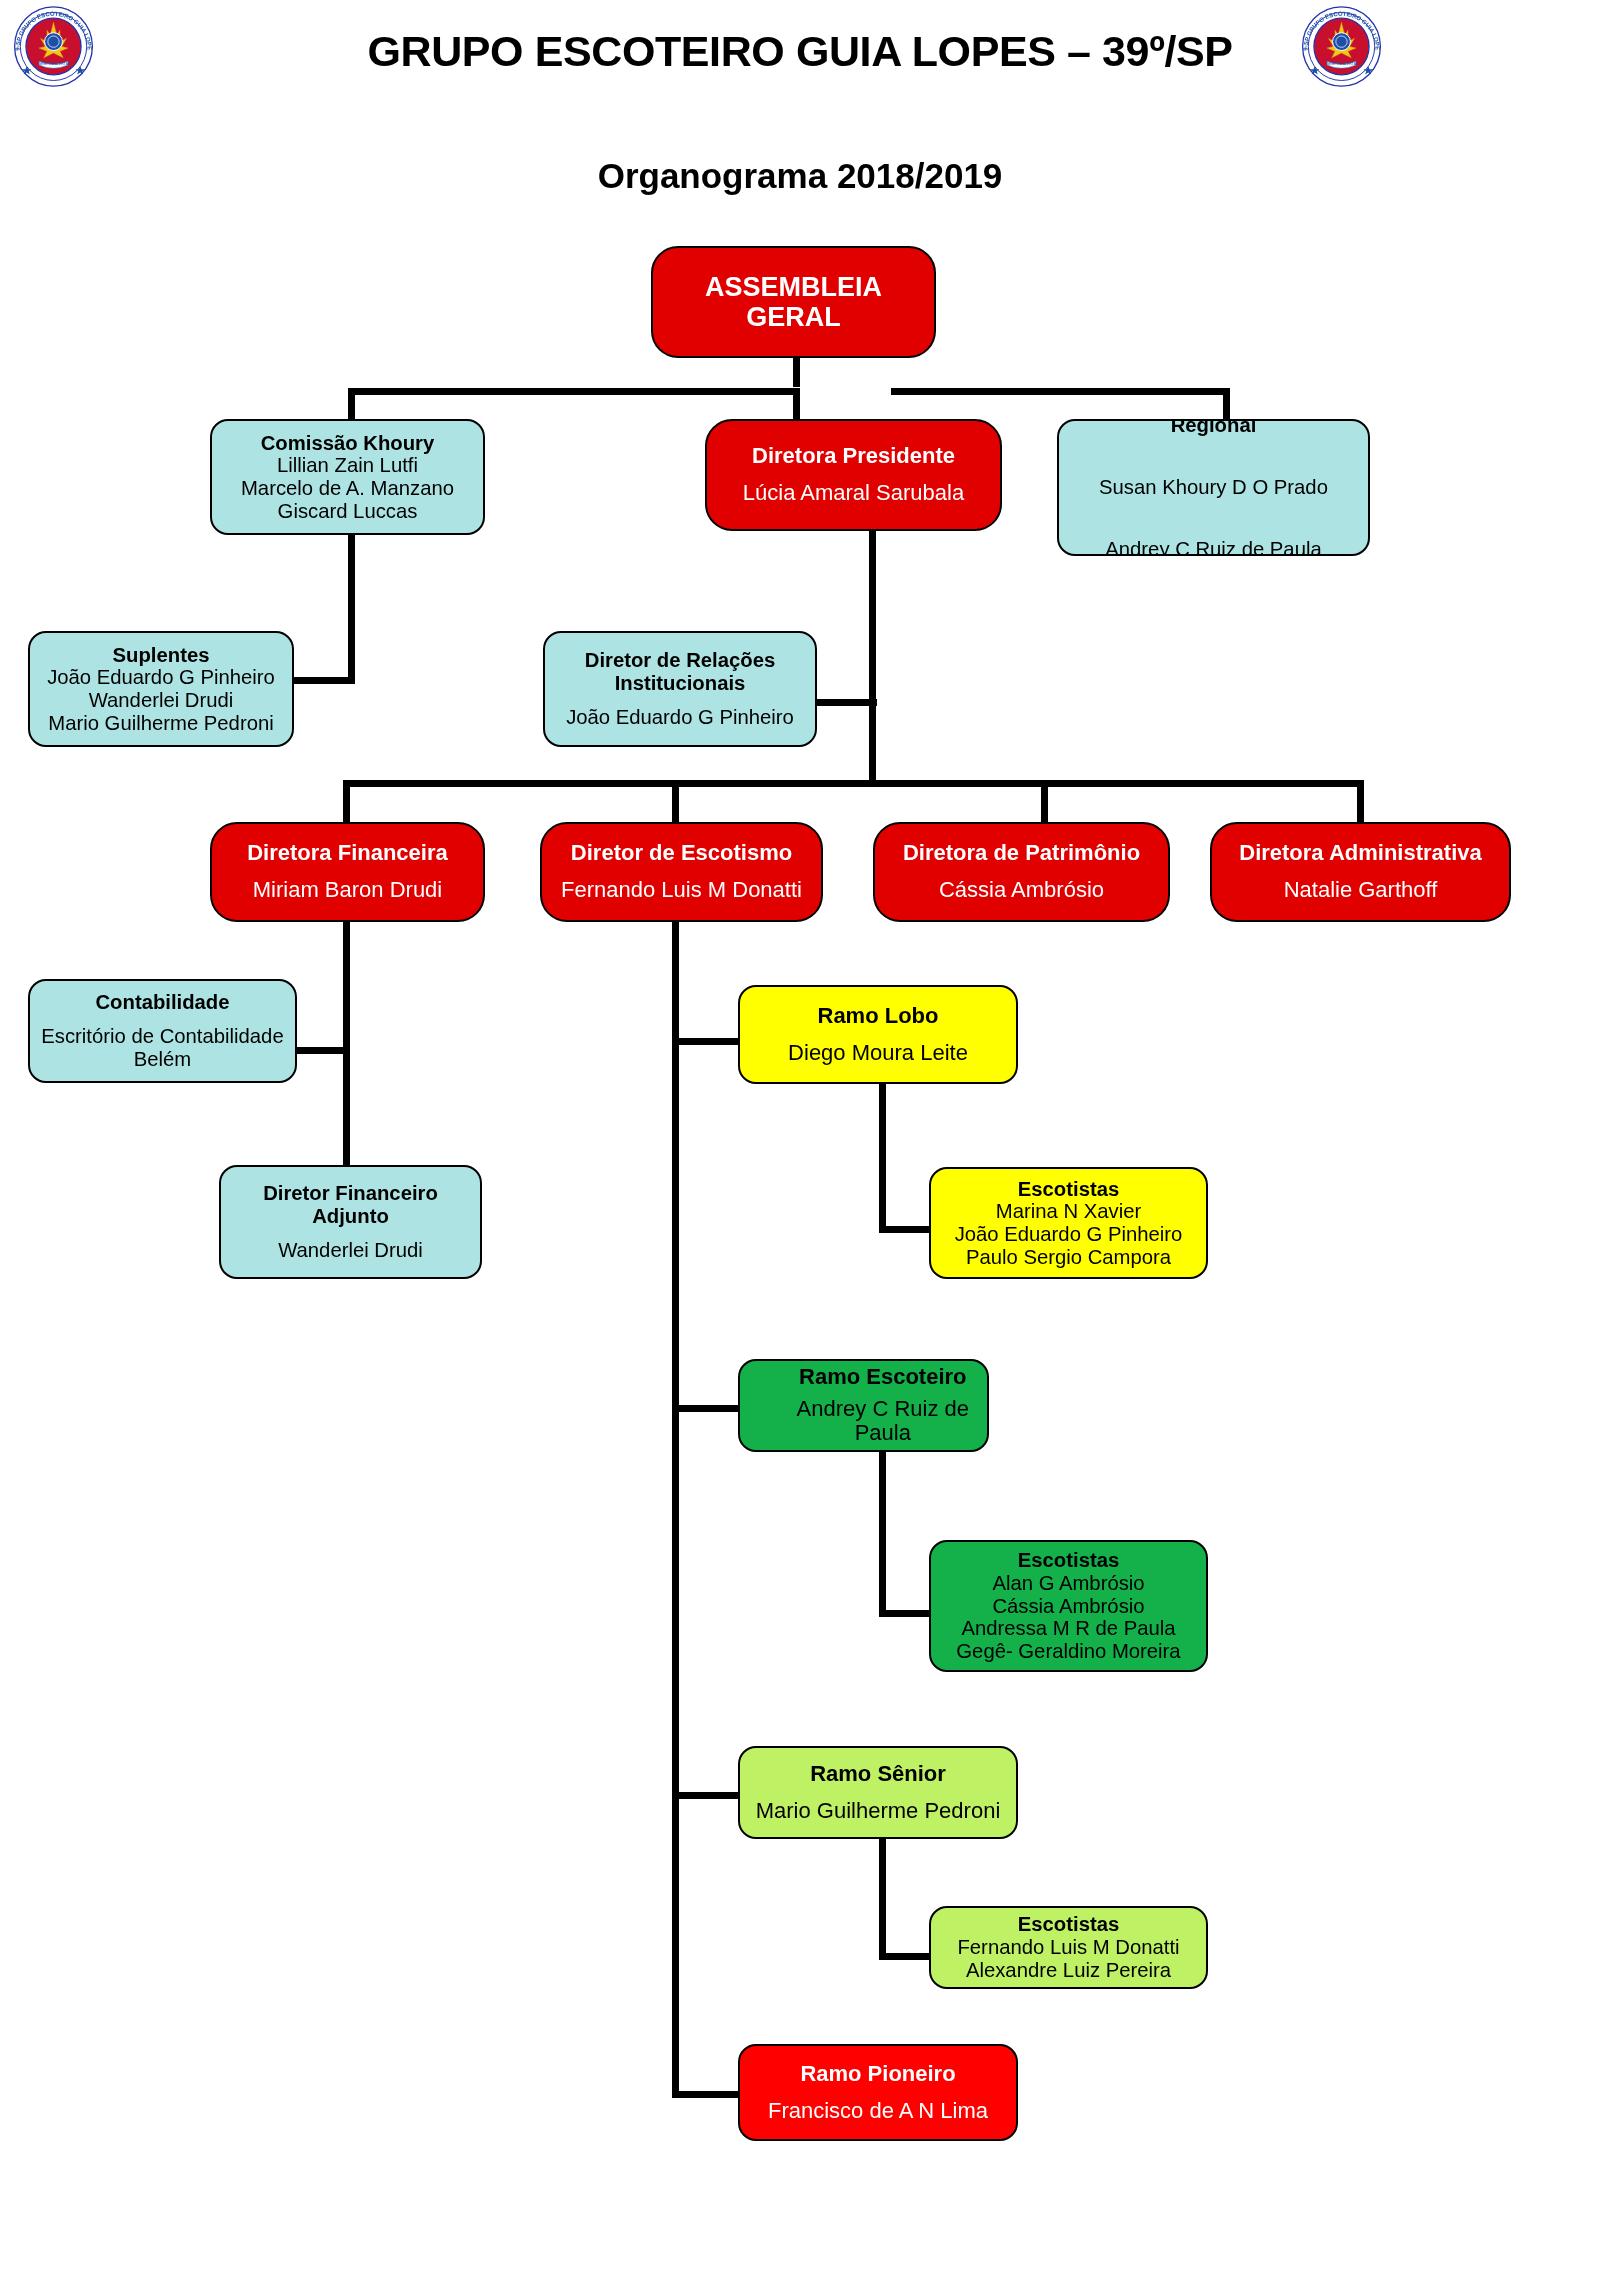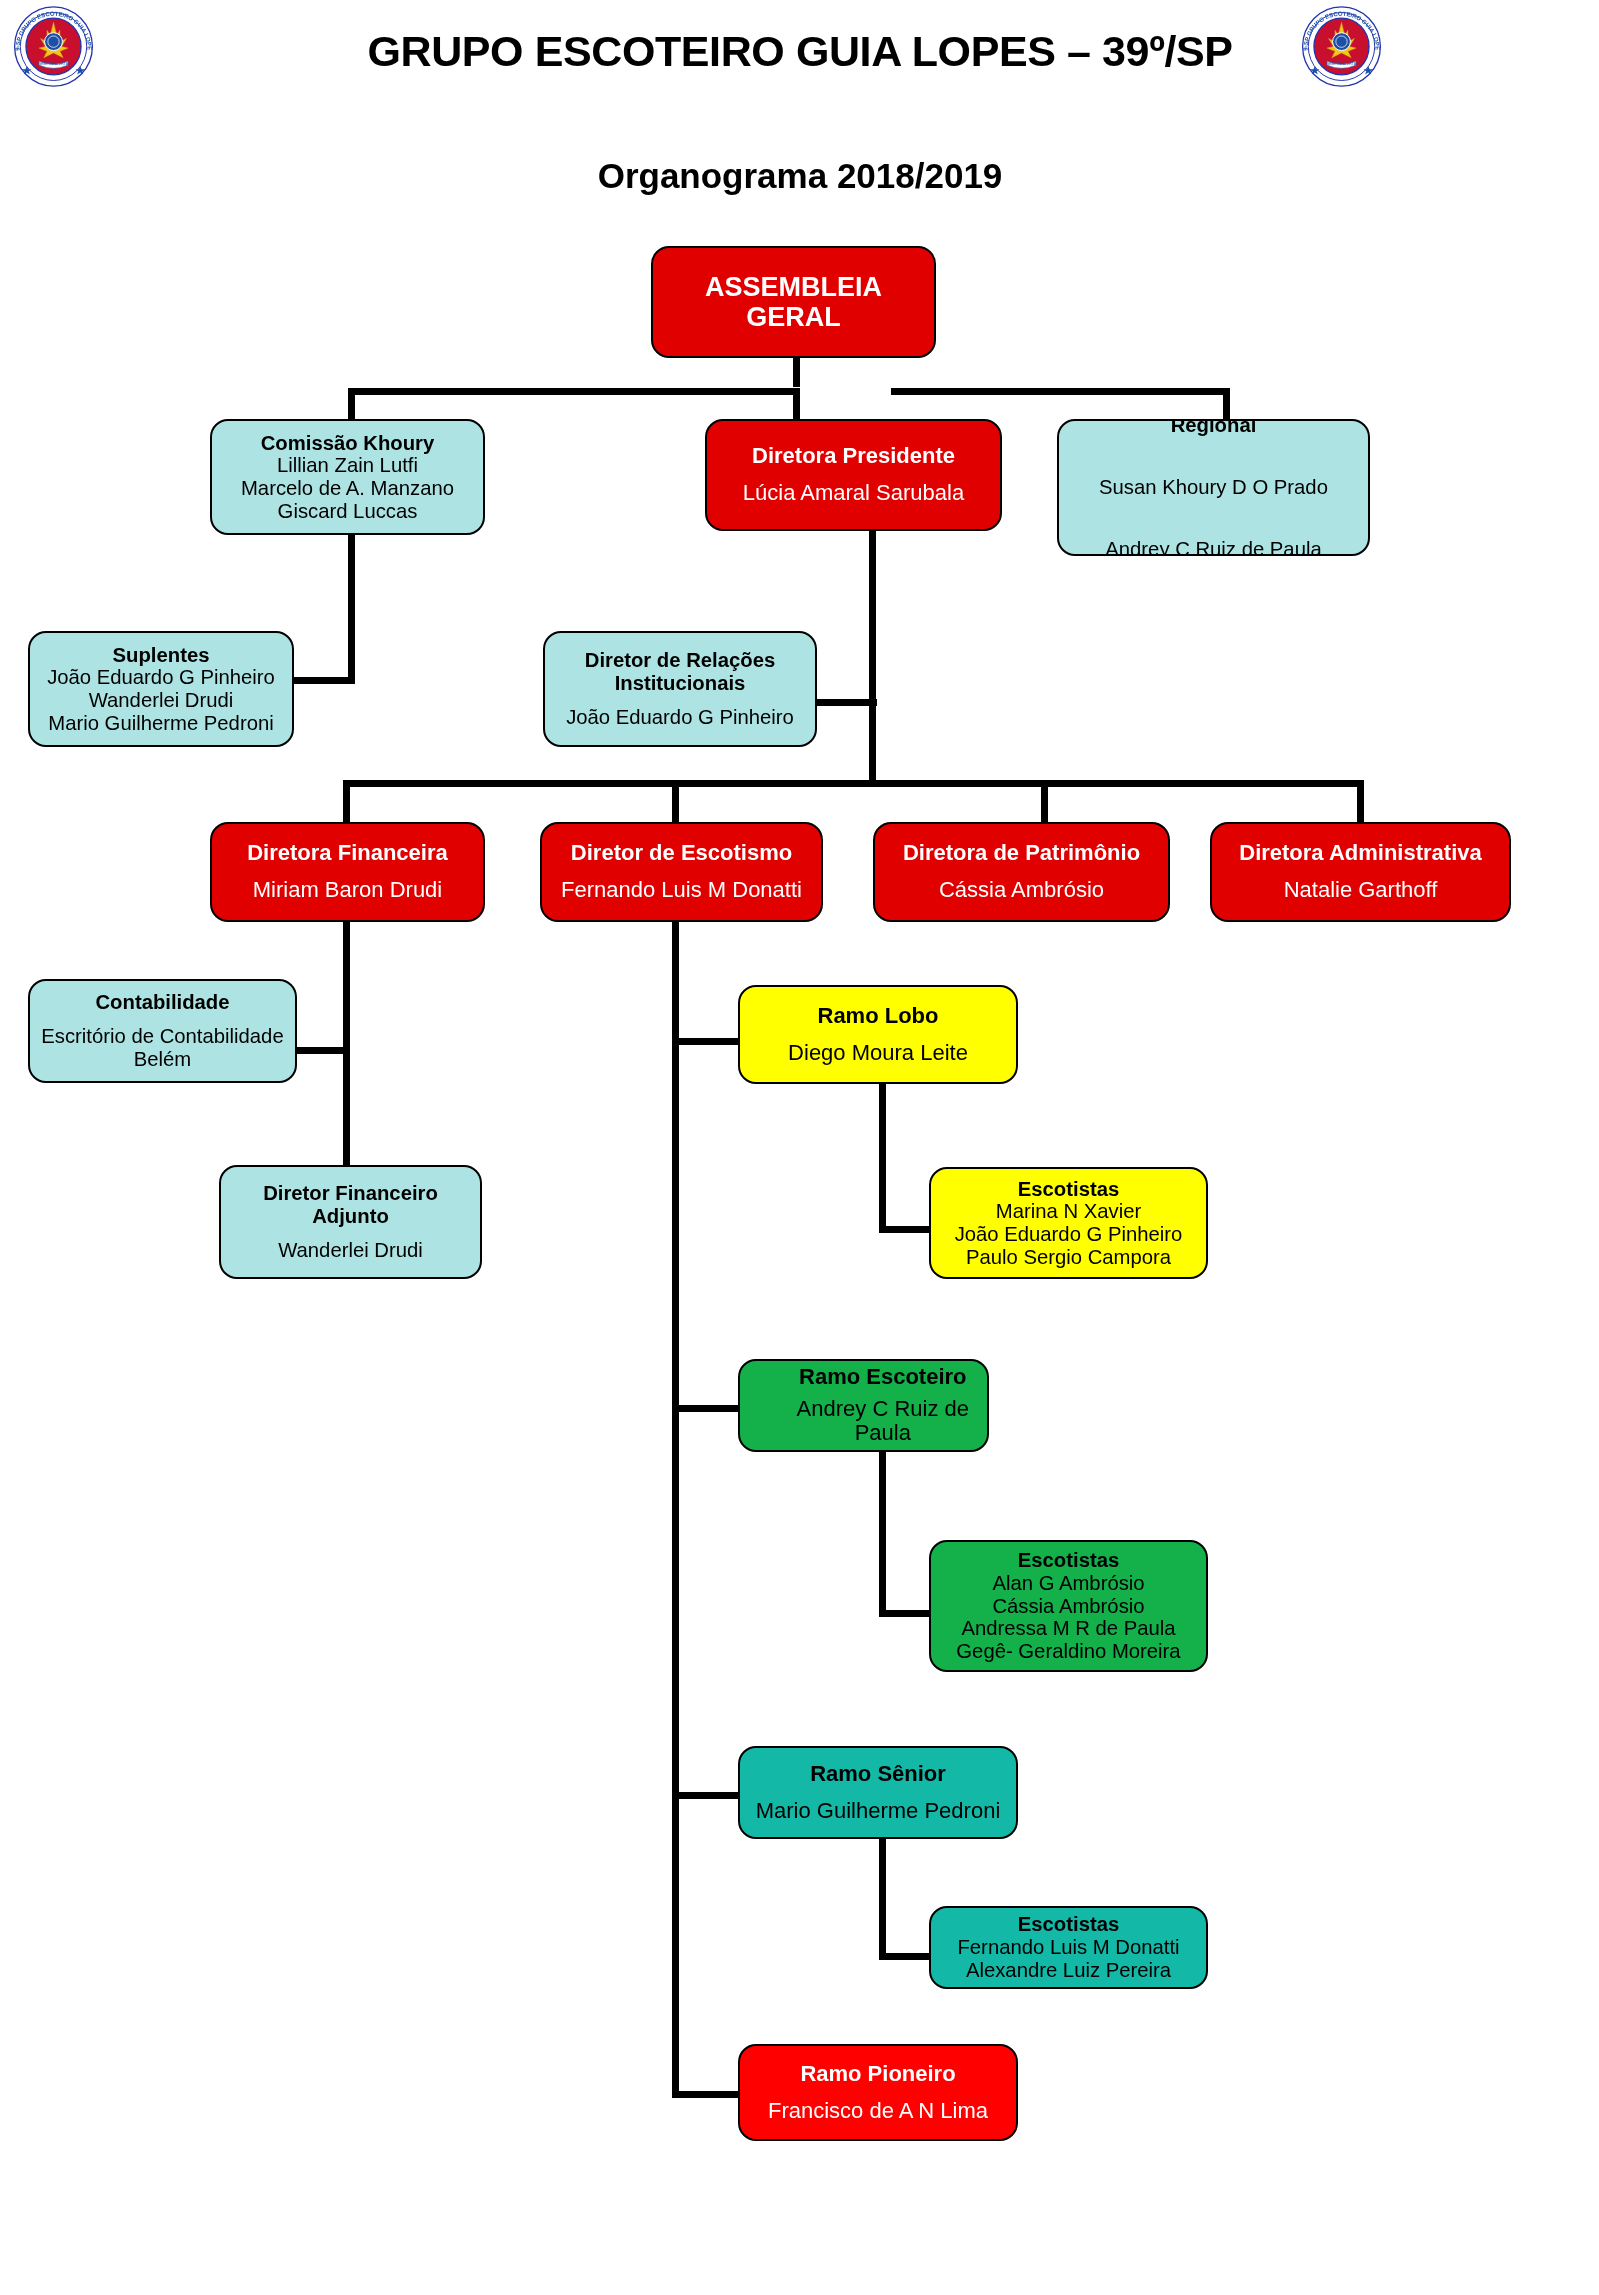--- a/index.html
+++ b/index.html
@@ -76,25 +76,25 @@
   }
   .node .name {
     font-weight: normal;
     display: block;
     width: 100%;
   }
   .node .gap { height: 0.55em; }
 
   
   .teal  { background: #ade3e3; color: #000000; }
-  .red   { background: #e00000; color: #ffffff; }
+  .red   { background: #e00000; color: #ffffff; border-radius: 27px; }
   .redb  { background: #ff0000; color: #ffffff; }
   .yellow{ background: #ffff00; color: #000000; }
   .green { background: #14b04a; color: #000000; }
-  .darkred { background: #14b8a6; color: #000000; }
+  .darkred { background: #bef264; color: #000000; }
 
   
   #footer {
     position: absolute;
     left: 0; top: 2225px;
     width: 1600px;
     text-align: center;
     font-size: 17.5px;
     font-weight: bold;
     color: #000000;

